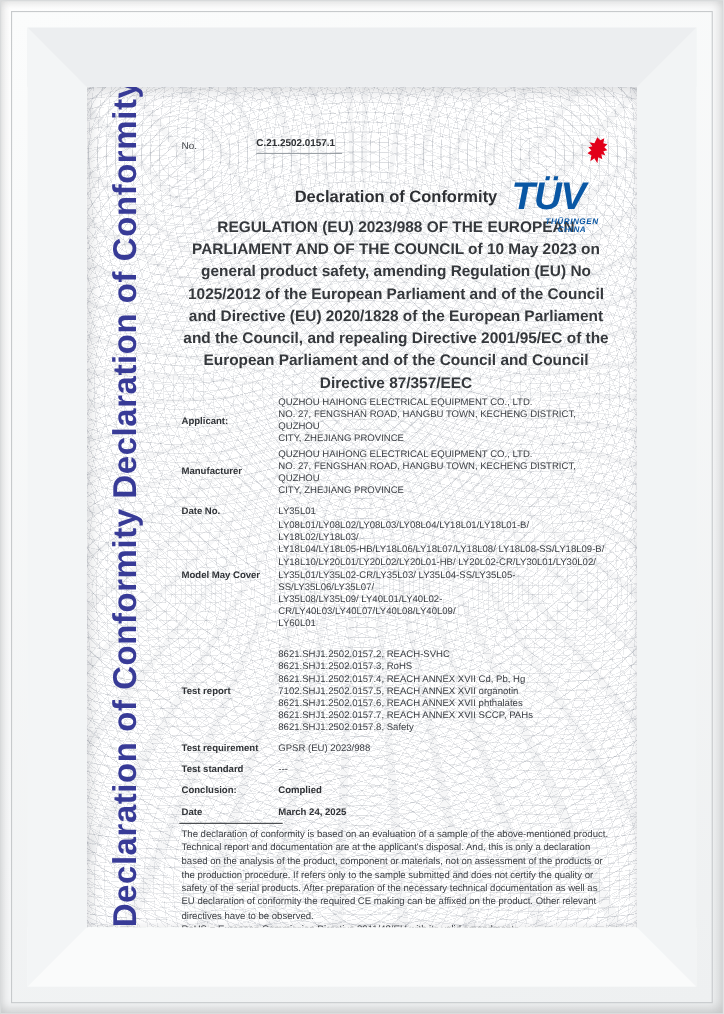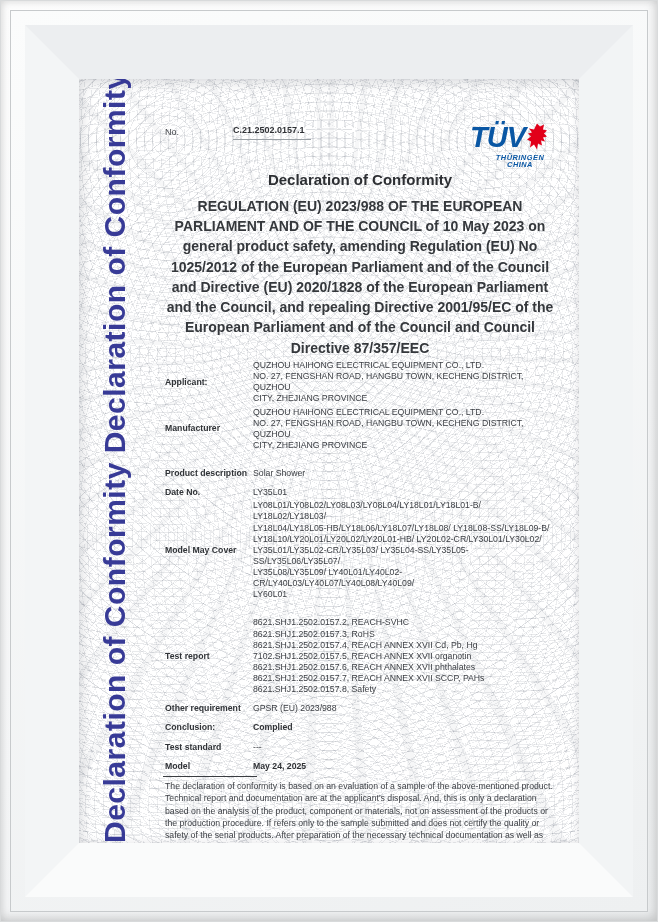--- a/index.html
+++ b/index.html
@@ -58,22 +58,23 @@
     padding:46px 14px 6px 14px; box-sizing:border-box;
     font-size:8.7px; line-height:1.28;
   }
   .no-row { display:flex; align-items:center; font-size:9px; }
   .no-row .no-label { margin-right:54px; color:#44474b; }
   .no-row .no-value { font-weight:bold; color:#2f3135; border-bottom:1px solid #9aa0a5; padding:0 6px 2px 0; }
 
   .tuv-logo { position:absolute; top:44px; right:16px; width:88px; text-align:center; line-height:1; }
   .tuv-logo .word-row { display:flex; align-items:flex-start; justify-content:center; gap:2px; }
   .tuv-word {
-    font-size:29px; font-weight:900; font-style:italic; letter-spacing:-1px;
+    font-size:35px; font-weight:900; font-style:italic; letter-spacing:-1px;
     color:var(--tuvblue,#0a57a4);
+    margin-top:38px;
   }
   .tuv-sub {
     margin-top:2px; font-size:7.4px; font-weight:bold; font-style:italic;
     letter-spacing:.5px; color:var(--tuvblue,#0a57a4);margin-left:22px;
   }
 
   .cert-title { margin:30px 0 0; text-align:center; font-size:15px; font-weight:bold; color:#2d2f33; }
   .regulation {
     margin:7px auto 0; max-width:424px; text-align:center;
     font-weight:bold; font-size:14px; line-height:1.45; color:#35383c;
@@ -134,24 +135,20 @@
             <span class="val">QUZHOU HAIHONG ELECTRICAL EQUIPMENT CO., LTD.
 NO. 27, FENGSHAN ROAD, HANGBU TOWN, KECHENG DISTRICT, QUZHOU
 CITY, ZHEJIANG PROVINCE</span>
           </div>
           <div class="row center-lbl">
             <span class="lbl">Manufacturer</span>
             <span class="val">QUZHOU HAIHONG ELECTRICAL EQUIPMENT CO., LTD.
 NO. 27, FENGSHAN ROAD, HANGBU TOWN, KECHENG DISTRICT, QUZHOU
 CITY, ZHEJIANG PROVINCE</span>
           </div>
-          <div class="row gap-md">
-            <span class="lbl">Product description</span>
-            <span class="val">Solar Shower</span>
-          </div>
           <div class="row gap-sm">
             <span class="lbl">Date No.</span>
             <span class="val">LY35L01</span>
           </div>
           <div class="row center-lbl">
             <span class="lbl">Model May Cover</span>
             <span class="val">LY08L01/LY08L02/LY08L03/LY08L04/LY18L01/LY18L01-B/ LY18L02/LY18L03/
 LY18L04/LY18L05-HB/LY18L06/LY18L07/LY18L08/ LY18L08-SS/LY18L09-B/
 LY18L10/LY20L01/LY20L02/LY20L01-HB/ LY20L02-CR/LY30L01/LY30L02/
 LY35L01/LY35L02-CR/LY35L03/ LY35L04-SS/LY35L05-SS/LY35L06/LY35L07/
@@ -162,34 +159,34 @@
             <span class="lbl">Test report</span>
             <span class="val">8621.SHJ1.2502.0157.2, REACH-SVHC
 8621.SHJ1.2502.0157.3, RoHS
 8621.SHJ1.2502.0157.4, REACH ANNEX XVII Cd, Pb, Hg
 7102.SHJ1.2502.0157.5, REACH ANNEX XVII organotin
 8621.SHJ1.2502.0157.6, REACH ANNEX XVII phthalates
 8621.SHJ1.2502.0157.7, REACH ANNEX XVII SCCP, PAHs
 8621.SHJ1.2502.0157.8, Safety</span>
           </div>
           <div class="row gap-sm">
-            <span class="lbl">Other requirement</span>
+            <span class="lbl">Test requirement</span>
             <span class="val">GPSR (EU) 2023/988</span>
+          </div>
+          <div class="row gap-sm">
+            <span class="lbl">Test standard</span>
+            <span class="val">---</span>
           </div>
           <div class="row gap-sm">
             <span class="lbl">Conclusion:</span>
             <span class="val bold">Complied</span>
           </div>
           <div class="row gap-sm">
-            <span class="lbl">Test standard</span>
-            <span class="val">---</span>
-          </div>
-          <div class="row gap-sm">
-            <span class="lbl">Model</span>
-            <span class="val bold">May 24, 2025</span>
+            <span class="lbl">Date</span>
+            <span class="val bold">March 24, 2025</span>
           </div>
         </div>
 
         <div class="date-rule"></div>
 
         <p class="declaration">The declaration of conformity is based on an evaluation of a sample of the above-mentioned product. Technical report and documentation are at the applicant's disposal. And, this is only a declaration based on the analysis of the product, component or materials, not on assessment of the products or the production procedure. If refers only to the sample submitted and does not certify the quality or safety of the serial products. After preparation of the necessary technical documentation as well as EU declaration of conformity the required CE making can be affixed on the product. Other relevant directives have to be observed.</p>
         <div class="note-line">RoHS =  European Commission Directive 2011/48/EU with its valid amendments</div>
 
 
       </div>

